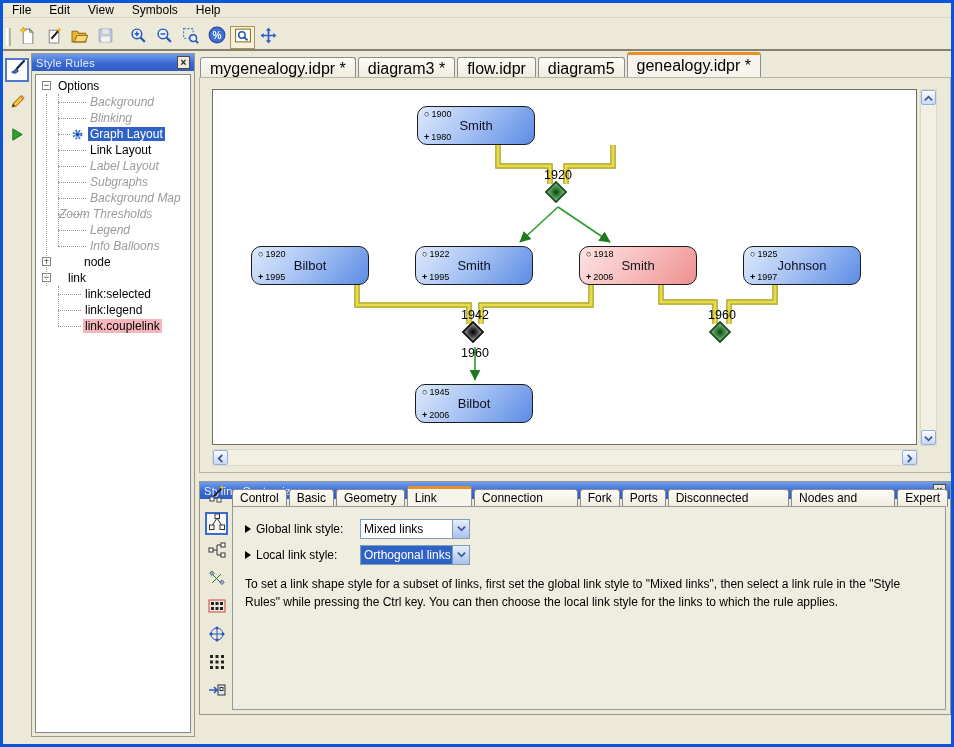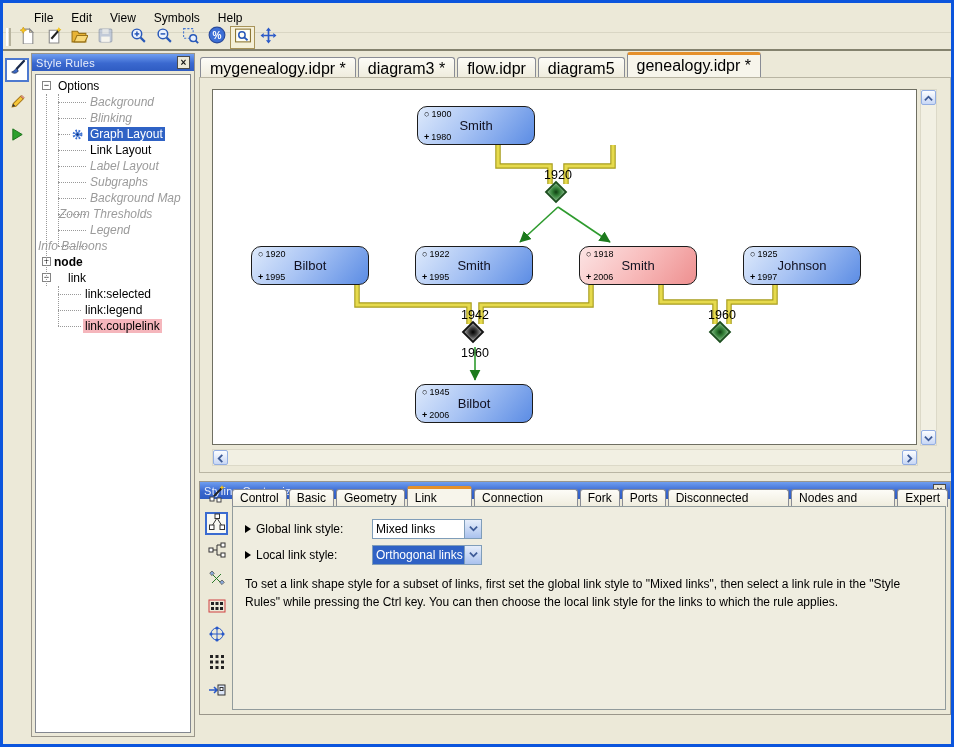--- a/index.html
+++ b/index.html
@@ -1,21 +1,21 @@
 <!DOCTYPE html>
 <html><head>
 <meta charset="utf-8">
 <style>
   *{margin:0;padding:0;box-sizing:border-box}
   html,body{background:#cfcfcf}
   #app{position:relative;width:954px;height:747px;background:#ECE9D8;border:3px solid #0b55dd;
        font-family:"Liberation Sans",sans-serif;overflow:hidden;color:#000}
   
-  .menubar{position:absolute;left:0;top:0;right:0;height:30px;display:flex;align-items:center;
-           padding-left:22px;border-bottom:1px solid #d9d6c4}
+  .menubar{position:absolute;left:0;top:0;right:0;height:15px;display:flex;align-items:center;
+           padding-left:0;border-bottom:1px solid #d9d6c4}
   .menu-item{font-size:12px;padding:2px 9px;cursor:default}
   .toolbar{position:absolute;left:0;top:22px;right:0;height:26px;display:flex;align-items:center;
            gap:1px;padding-left:3px;border-bottom:2px solid #84826e}
   .grip{width:5px;height:18px;margin-right:3px;border-left:2px solid #fff;border-right:2px solid #b8b49e}
   .tbtn{width:25px;height:23px;display:flex;align-items:center;justify-content:center;border:1px solid transparent}
   .tbtn.toggled{border:1px solid #a8945a;background:#f5f0d8}
   .tbtn.disabled{opacity:.55}
   .tsep{width:6px}
   
   .left-strip{position:absolute;left:0;top:49px;width:28px;bottom:0;display:flex;flex-direction:column;
@@ -78,21 +78,21 @@
   .ctab.active{height:21px;background:#f7f5eb;border-top:3px solid #e5902a;padding-top:2px}
   .cust-body{position:absolute;left:32px;top:24px;right:4px;bottom:4px;background:#efede0;border:1px solid #919b9c}
   .icon-strip{position:absolute;left:3px;top:2px;width:27px;bottom:2px;display:flex;flex-direction:column;
               align-items:center;gap:5px}
   .lbtn{width:23px;height:23px;display:flex;align-items:center;justify-content:center;border:1px solid transparent}
   .lbtn.selected{border:2px solid #3a6bd0;background:#f8f8f2}
   .field-row{position:absolute;left:12px;display:flex;align-items:center;font-size:12px}
   .bullet{width:0;height:0;border-left:6px solid #000;border-top:4px solid transparent;
           border-bottom:4px solid transparent;margin-right:5px}
   .flabel{width:100px}
-  .combo{display:inline-flex;width:110px;height:20px;border:1px solid #7F9DB9;background:#fff;margin-left:16px}
+  .combo{display:inline-flex;width:110px;height:20px;border:1px solid #7F9DB9;background:#fff;margin-left:4px}
   .combo .val{flex:1;padding:2px 3px;font-size:12px;white-space:nowrap;overflow:hidden}
   .combo.selected .val{background:#2F62C5;color:#fff}
   .combo .cbtn{width:17px;background:linear-gradient(#e6eefb,#aac2ee);border-left:1px solid #7F9DB9;
                display:flex;align-items:center;justify-content:center}
   .help-text{position:absolute;left:12px;right:20px;top:68px;font-size:12px;line-height:1.5;color:#000}
 </style>
 </head>
 <body>
 
 <div id="app">
@@ -241,25 +241,25 @@
         <div class="trow disabled">
           <span class="stub" style="left: 22px; width: 28px;"></span>
           <span class="tlabel" style="margin-left: 21px;">Zoom Thresholds</span>
         </div>
         <div class="trow disabled">
           <span class="stub" style="left: 22px; width: 28px;"></span>
           <span class="tlabel" style="margin-left: 52px;">Legend</span>
         </div>
         <div class="trow disabled">
           <span class="stub" style="left: 22px; width: 28px;"></span>
-          <span class="tlabel" style="">Info Balloons</span>
+          <span class="tlabel" style="margin-left: 52px;">Info Balloons</span>
         </div>
         <div class="trow normal">
           <span class="expander">+</span>
-          <span class="tlabel" style="margin-left: 16px; font-weight: bold;">node</span>
+          <span class="tlabel" style="margin-left: 46px;">node</span>
         </div>
         <div class="trow normal">
           <span class="expander">−</span>
           <span class="tlabel" style="margin-left: 30px;">link</span>
         </div>
         <div class="trow normal">
           <span class="stub" style="left: 22px; width: 23px;"></span>
           <span class="tlabel" style="margin-left: 47px;">link:selected</span>
         </div>
         <div class="trow normal">

